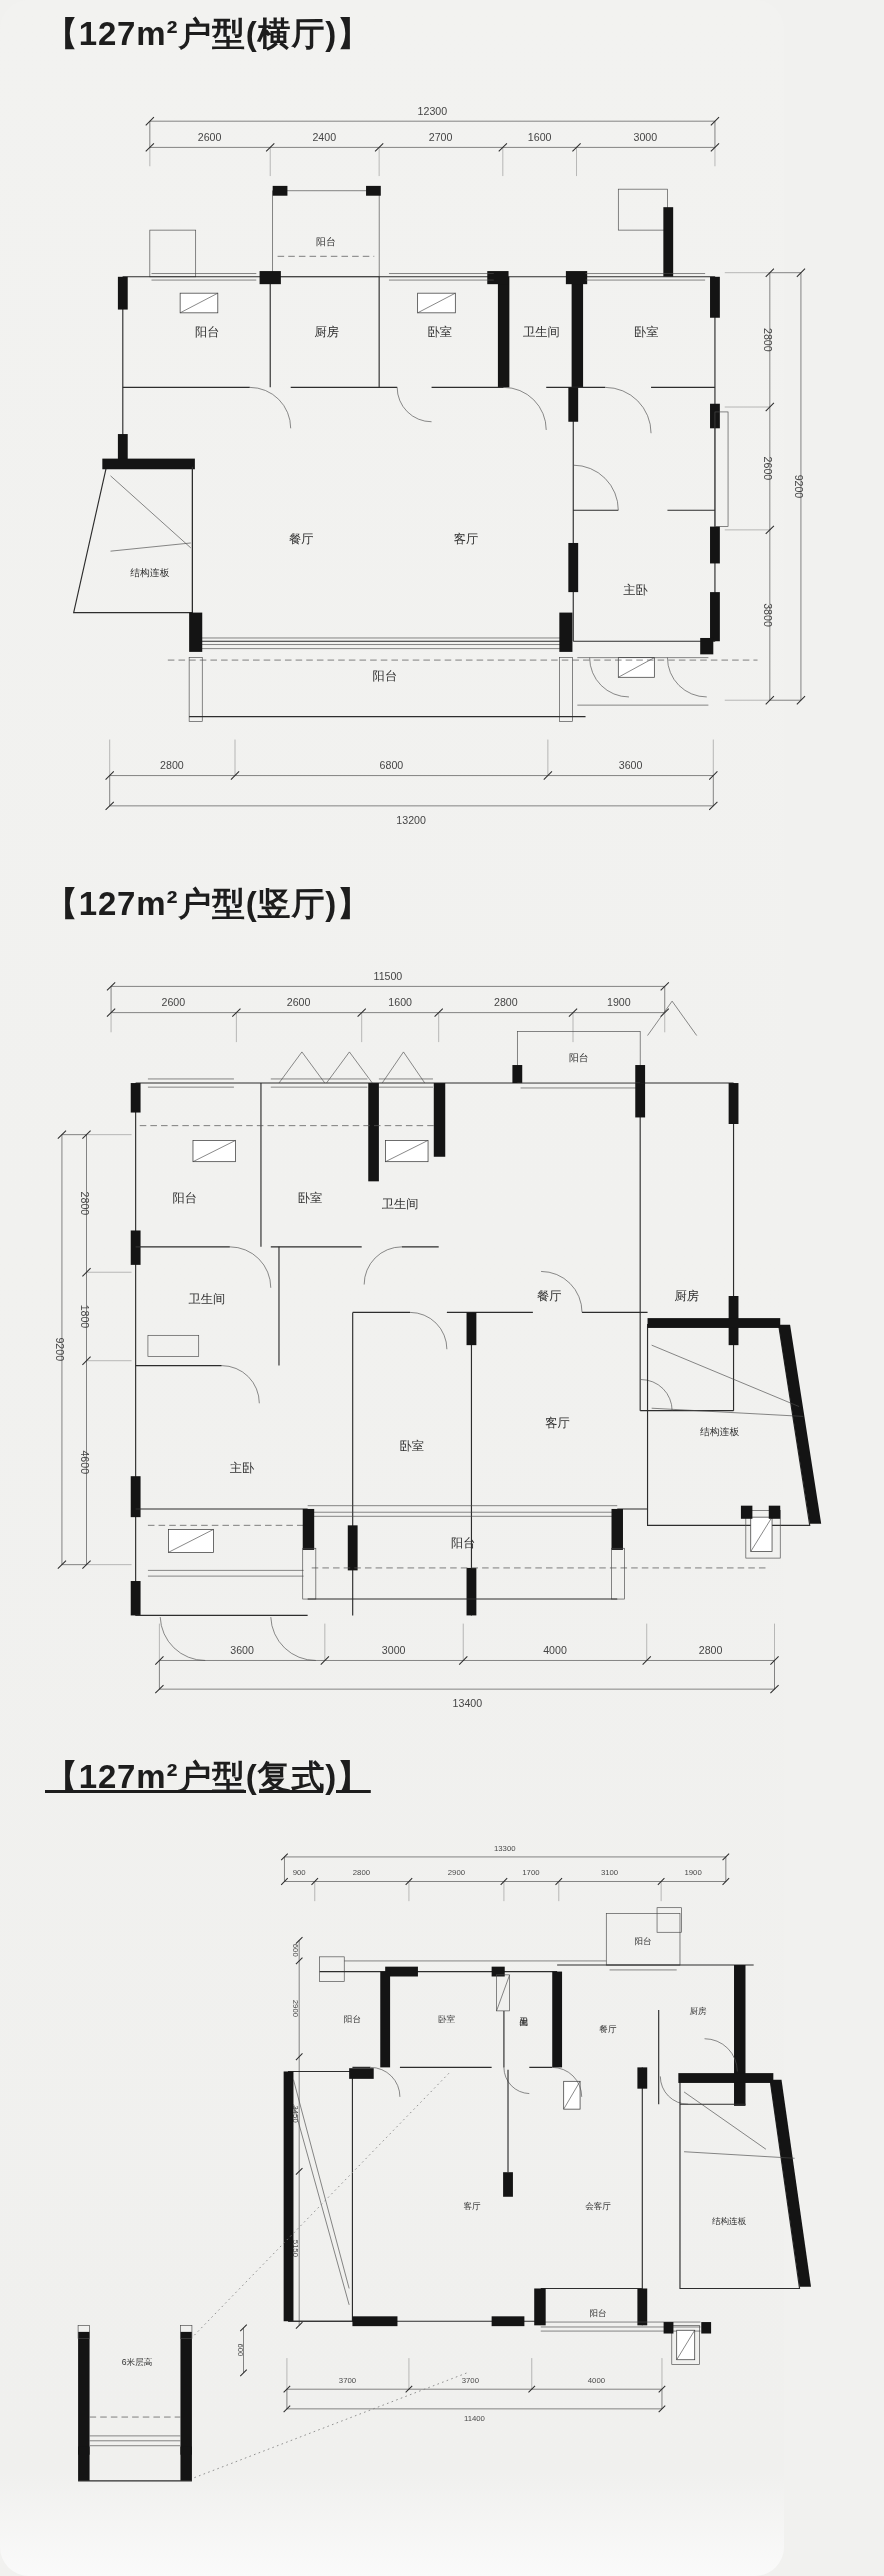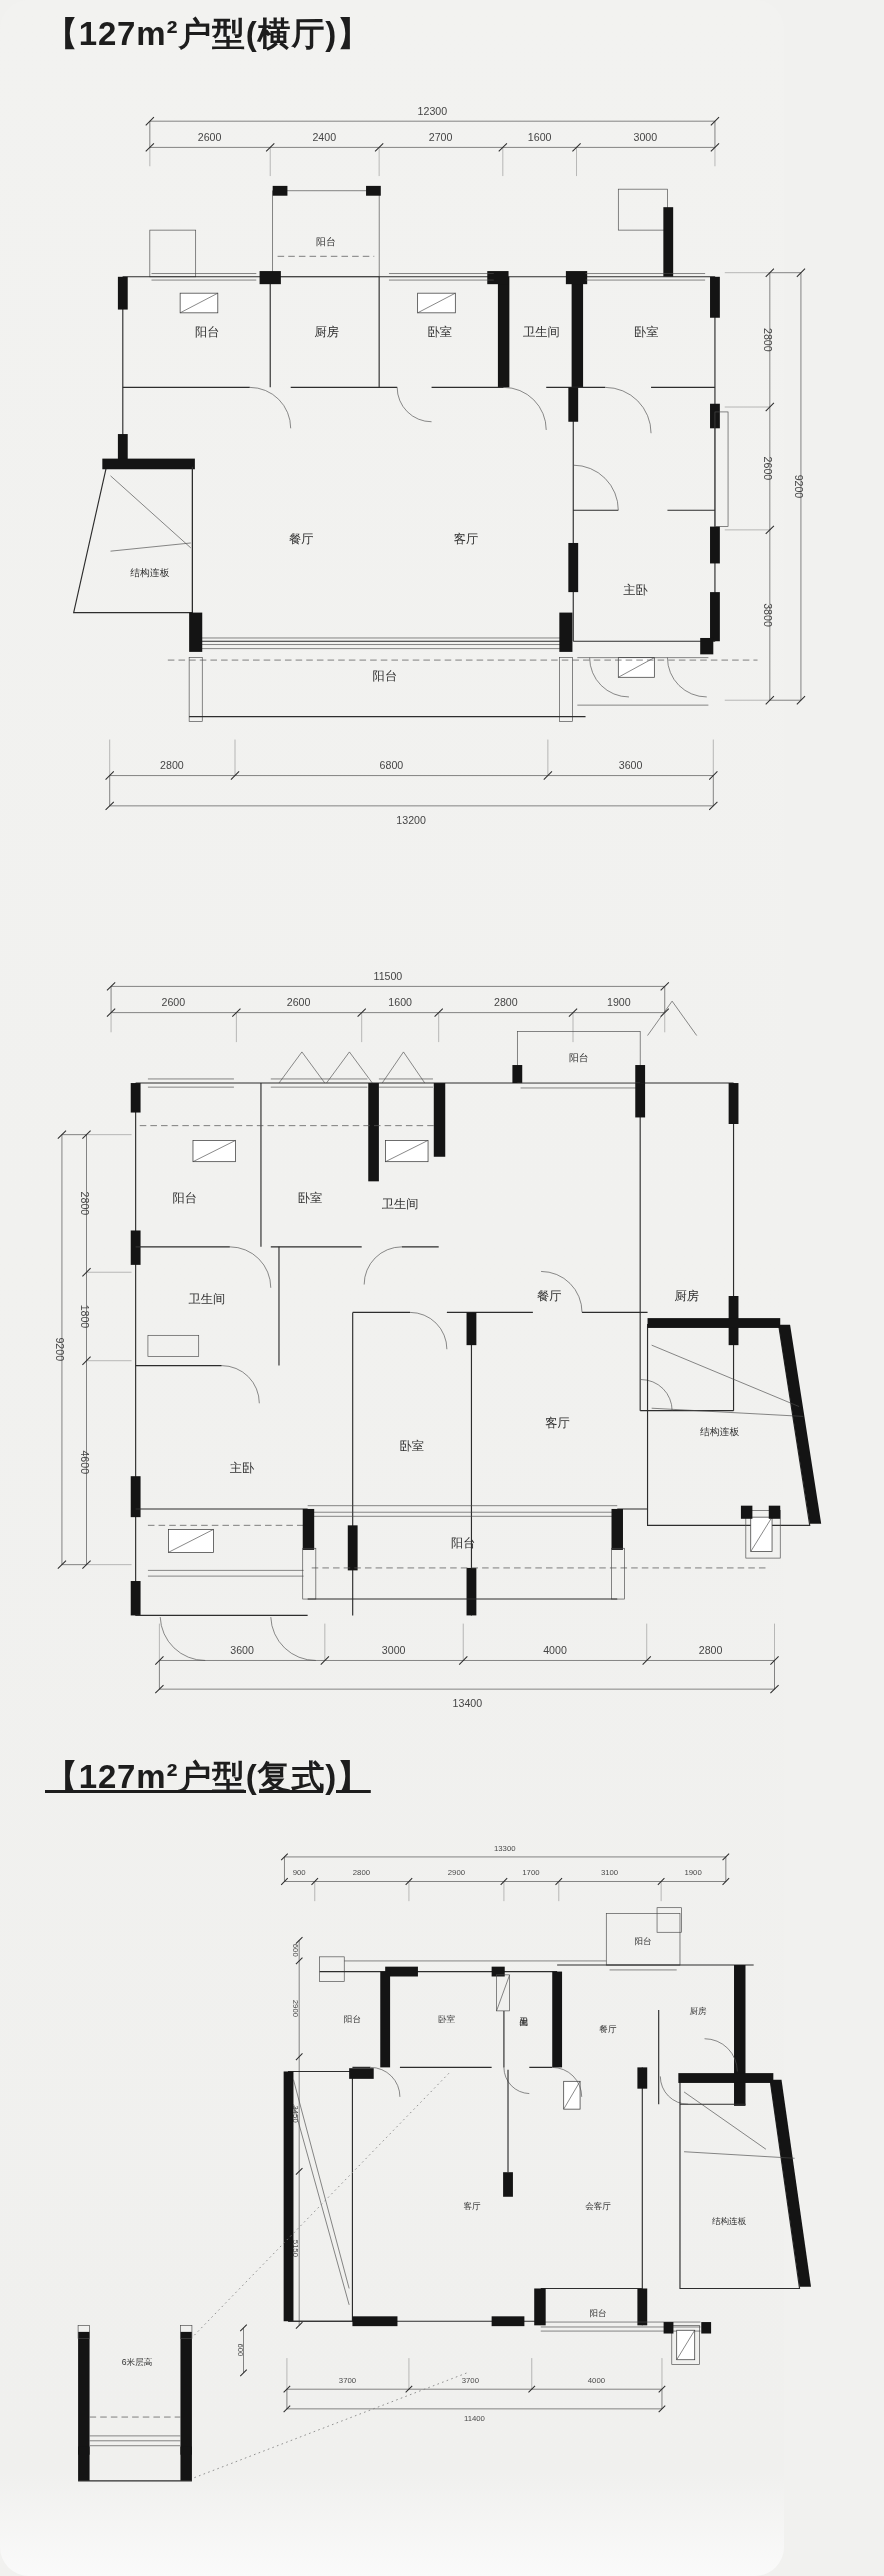--- a/index.html
+++ b/index.html
@@ -143,20 +143,21 @@
       <text class="room" x="606" y="307">卫生间</text>
       <text class="room" x="734" y="307">卧室</text>
       <text class="room" x="313" y="560">餐厅</text>
       <text class="room" x="514" y="560">客厅</text>
       <text class="room" x="721" y="622">主卧</text>
       <text class="room12" x="128" y="600">结构连板</text>
       <text class="room" x="415" y="727">阳台</text>
     </g>
   </svg>
 
+  <h2 class="plan-title t2">【127m²户型(竖厅)】</h2>
 
   <svg class="svg2" width="811" height="774" viewBox="0 0 990 945">
     <g>
       <path class="dim" d="M105 42 H781 M105 74 H781 M105 42 V74 M781 42 V74"></path>
       <path class="ext" d="M258 74 V110 M411 74 V110 M505 74 V110 M669 74 V110 M105 74 V98 M781 74 V98"></path>
       <path class="tick" d="M100 47 l10 -10 M776 47 l10 -10 M100 79 l10 -10 M253 79 l10 -10 M406 79 l10 -10 M500 79 l10 -10 M664 79 l10 -10 M776 79 l10 -10"></path>
       <text class="dimtxt" x="443" y="34">11500</text>
       <text class="dimtxt" x="181" y="66">2600</text>
       <text class="dimtxt" x="334" y="66">2600</text>
       <text class="dimtxt" x="458" y="66">1600</text>

